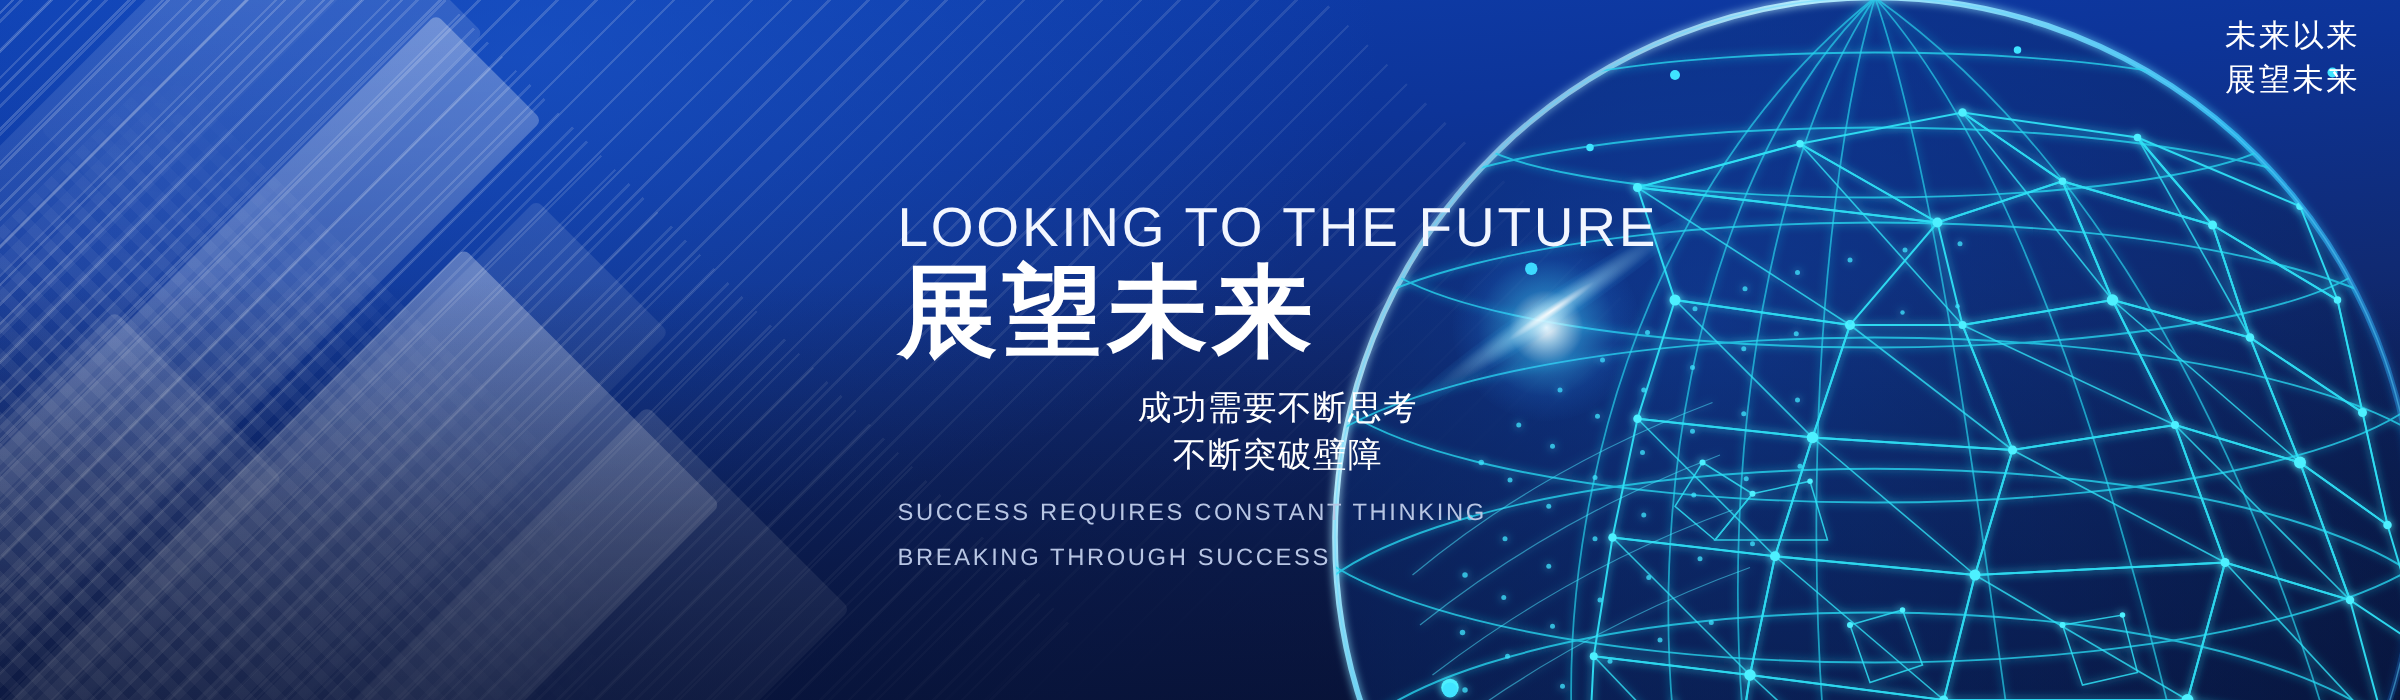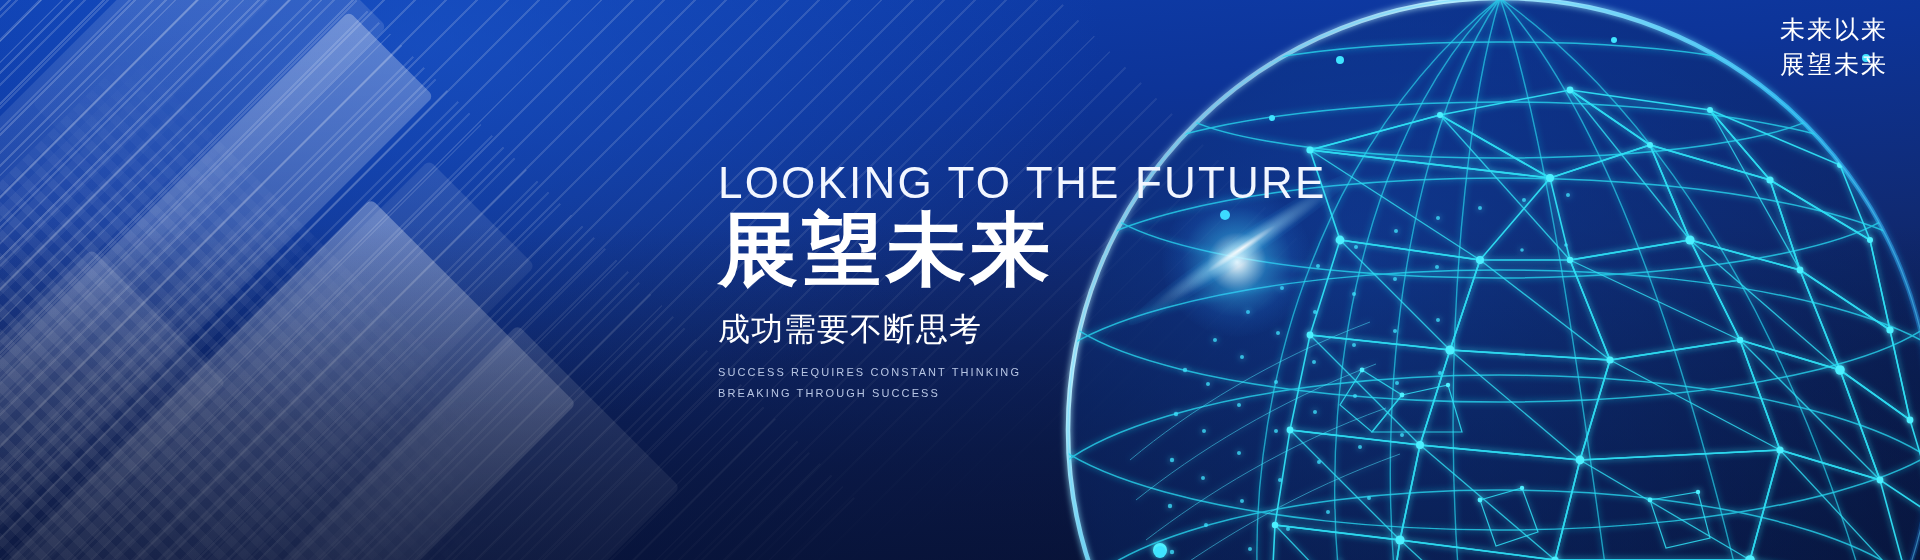--- a/index.html
+++ b/index.html
@@ -135,30 +135,31 @@
   #title-en {
     margin-top:8px;
     font-size:44px;
     font-weight:300;
     color:#f2f6ff;
     letter-spacing:2.2px;
     white-space:nowrap;
   }
   .sub-cn {
     margin-top:14px;
-    font-size:32px;
+    font-size:27px;
     font-weight:normal;
     color:#ffffff;
     letter-spacing:1px;
     line-height:1.42;
     white-space:nowrap;
+    text-align:center;
   }
   .sub-en {
     margin-top:10px;
-    font-size:11px;
+    font-size:19px;
     font-weight:300;
     color:#b8c6e4;
     letter-spacing:2.1px;
     line-height:1.85;
     white-space:nowrap;
   }
 
   #corner-tag {
     position:absolute;
     right:32px; top:12px;
@@ -479,20 +480,21 @@
   <div id="corner-tag">
     <div>未来以来</div>
     <div>展望未来</div>
   </div>
 
   <div class="copy">
     <div id="title-en">LOOKING TO THE FUTURE</div>
     <div id="title-cn">展望未来</div>
     <div class="sub-cn">
       <div>成功需要不断思考</div>
+      <div>不断突破壁障</div>
     </div>
     <div class="sub-en">
       <div>SUCCESS REQUIRES CONSTANT THINKING</div>
       <div>BREAKING THROUGH SUCCESS</div>
     </div>
   </div>
 
 </div>
 
 </body></html>

